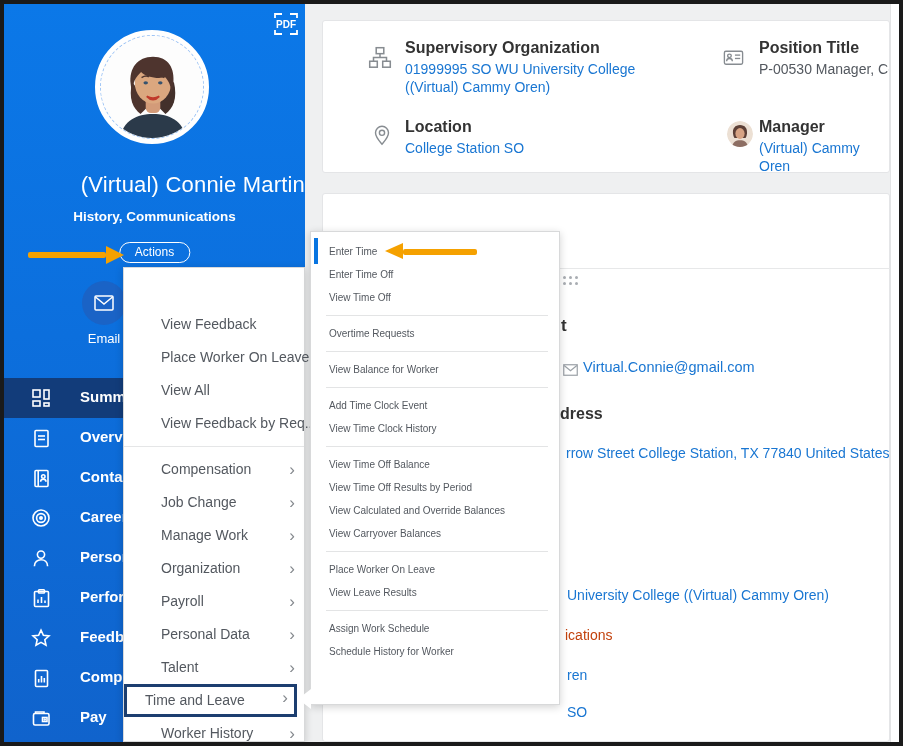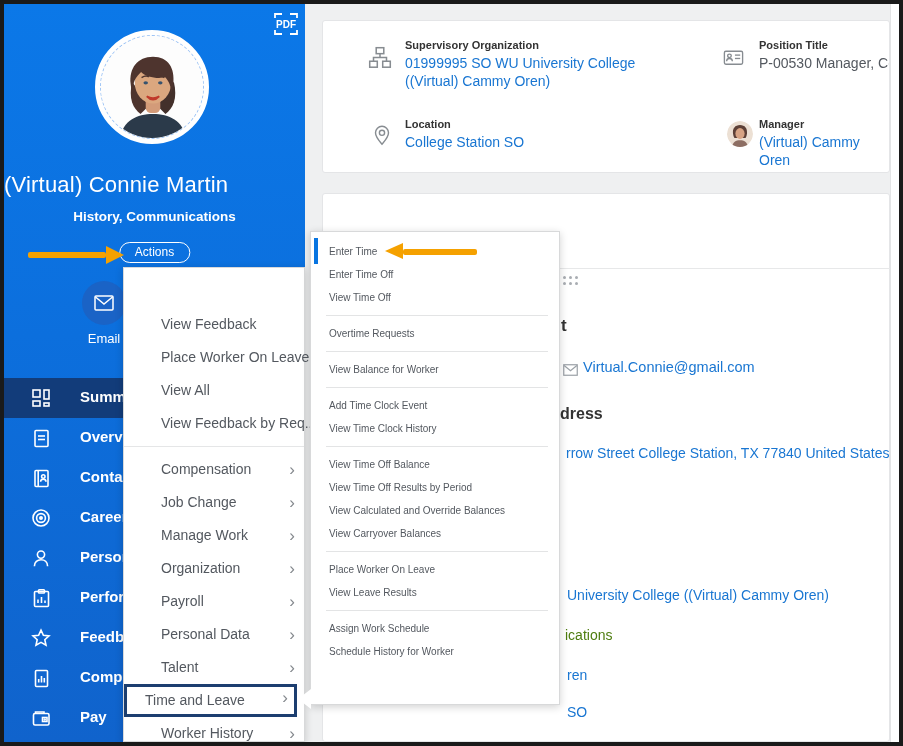--- a/index.html
+++ b/index.html
@@ -7,21 +7,21 @@
   .app{position:absolute;left:4px;top:4px;width:895px;height:738px;background:#eff0f1;overflow:hidden;}
 
   
   .sidebar{position:absolute;left:0;top:0;width:301px;height:738px;
     background:linear-gradient(180deg,#0b78e8 0%,#0c6fdd 45%,#1063cc 100%);z-index:5;}
   .pdf-icon{position:absolute;left:267px;top:6px;width:30px;height:28px;}
   .photo-outer{position:absolute;left:91px;top:26px;width:106px;height:106px;border-radius:50%;
     border:4px solid #ffffff;background:#fff;}
   .photo-dash{position:absolute;inset:1px;border-radius:50%;border:1px dashed #9cc3f5;overflow:hidden;background:#fdfdfd;}
   .photo-dash svg{display:block;}
-  .worker-name{position:absolute;left:0;top:168px;width:301px;text-align:left;color:#fff;
+  .worker-name{position:absolute;left:0;top:168px;width:301px;text-align:right;color:#fff;
     font-size:22px;font-weight:400;letter-spacing:.2px;}
   .worker-title{position:absolute;left:0;top:205px;width:301px;text-align:center;color:#fff;
     font-size:13.5px;font-weight:700;}
   .actions-btn{position:absolute;left:50%;top:238px;transform:translateX(-50%);
     height:21px;line-height:19px;padding:0 15px;border:1px solid #fff;border-radius:11px;
     color:#fff;font-size:12px;background:transparent;cursor:pointer;}
   .arrow-right{position:absolute;left:24px;top:242px;width:96px;height:18px;}
   .arrow-right .shaft{position:absolute;left:0;top:6px;width:78px;height:6px;background:#f5a100;border-radius:2px;}
   .arrow-right .head{position:absolute;left:78px;top:0;width:0;height:0;
     border-left:18px solid #f5a100;border-top:9px solid transparent;border-bottom:9px solid transparent;}
@@ -38,30 +38,30 @@
   .scroll-strip{position:absolute;left:886px;top:0;width:9px;height:738px;background:#fff;border-left:1px solid #e3e4e5;z-index:3;}
   .card{position:absolute;background:#fff;border:1px solid #e4e5e7;border-radius:3px;box-sizing:border-box;}
   .card1{left:318px;top:16px;width:568px;height:153px;z-index:1;}
   .card2{left:318px;top:189px;width:568px;height:549px;z-index:1;}
   .h-divider{position:absolute;left:318px;top:264px;width:568px;height:1px;background:#e7e8e9;z-index:2;}
   .dots{position:absolute;left:553px;top:272px;width:24px;height:11px;z-index:2;
     display:grid;grid-template-columns:repeat(4,3px);grid-template-rows:repeat(2,3px);gap:3px;}
   .dots i{background:#a9adb2;border-radius:50%;}
 
   .field{position:absolute;}
-  .f-label{font-size:11px;font-weight:700;color:#333;margin-bottom:3px;}
+  .f-label{font-size:16px;font-weight:700;color:#333;margin-bottom:3px;}
   .f-link{font-size:14px;color:#1976d2;line-height:18px;cursor:pointer;}
   .f-dark{font-size:14px;color:#53585f;line-height:18px;white-space:nowrap;overflow:hidden;}
   .mini-avatar{position:absolute;width:26px;height:26px;border-radius:50%;overflow:hidden;}
 
   
   .frag{position:absolute;z-index:2;white-space:nowrap;}
   .frag.head{font-size:17px;font-weight:700;color:#333;}
   .frag.link{font-size:14px;color:#1976d2;cursor:pointer;}
-  .frag.dark{font-size:14px;color:#4d7c0f;}
+  .frag.dark{font-size:14px;color:#c2410c;}
 
   
   .menu1{position:absolute;left:119px;top:263px;width:182px;height:475px;background:#fff;
     border:1px solid #d8d9da;box-shadow:0 2px 8px rgba(0,0,0,.18);z-index:10;box-sizing:border-box;
     padding-top:40px;}
   .m-item{position:relative;height:33px;line-height:33px;padding-left:37px;font-size:14px;color:#53585f;
     cursor:pointer;white-space:nowrap;box-sizing:border-box;}
   .m-div{height:1px;background:#e5e6e7;margin:6px 0;}
   .m-chev{position:absolute;right:9px;top:0;font-size:17px;color:#85898e;}
   .m-item.boxed{border:3px solid #1c3e70;margin-right:7px;line-height:27px;padding-left:18px;}

